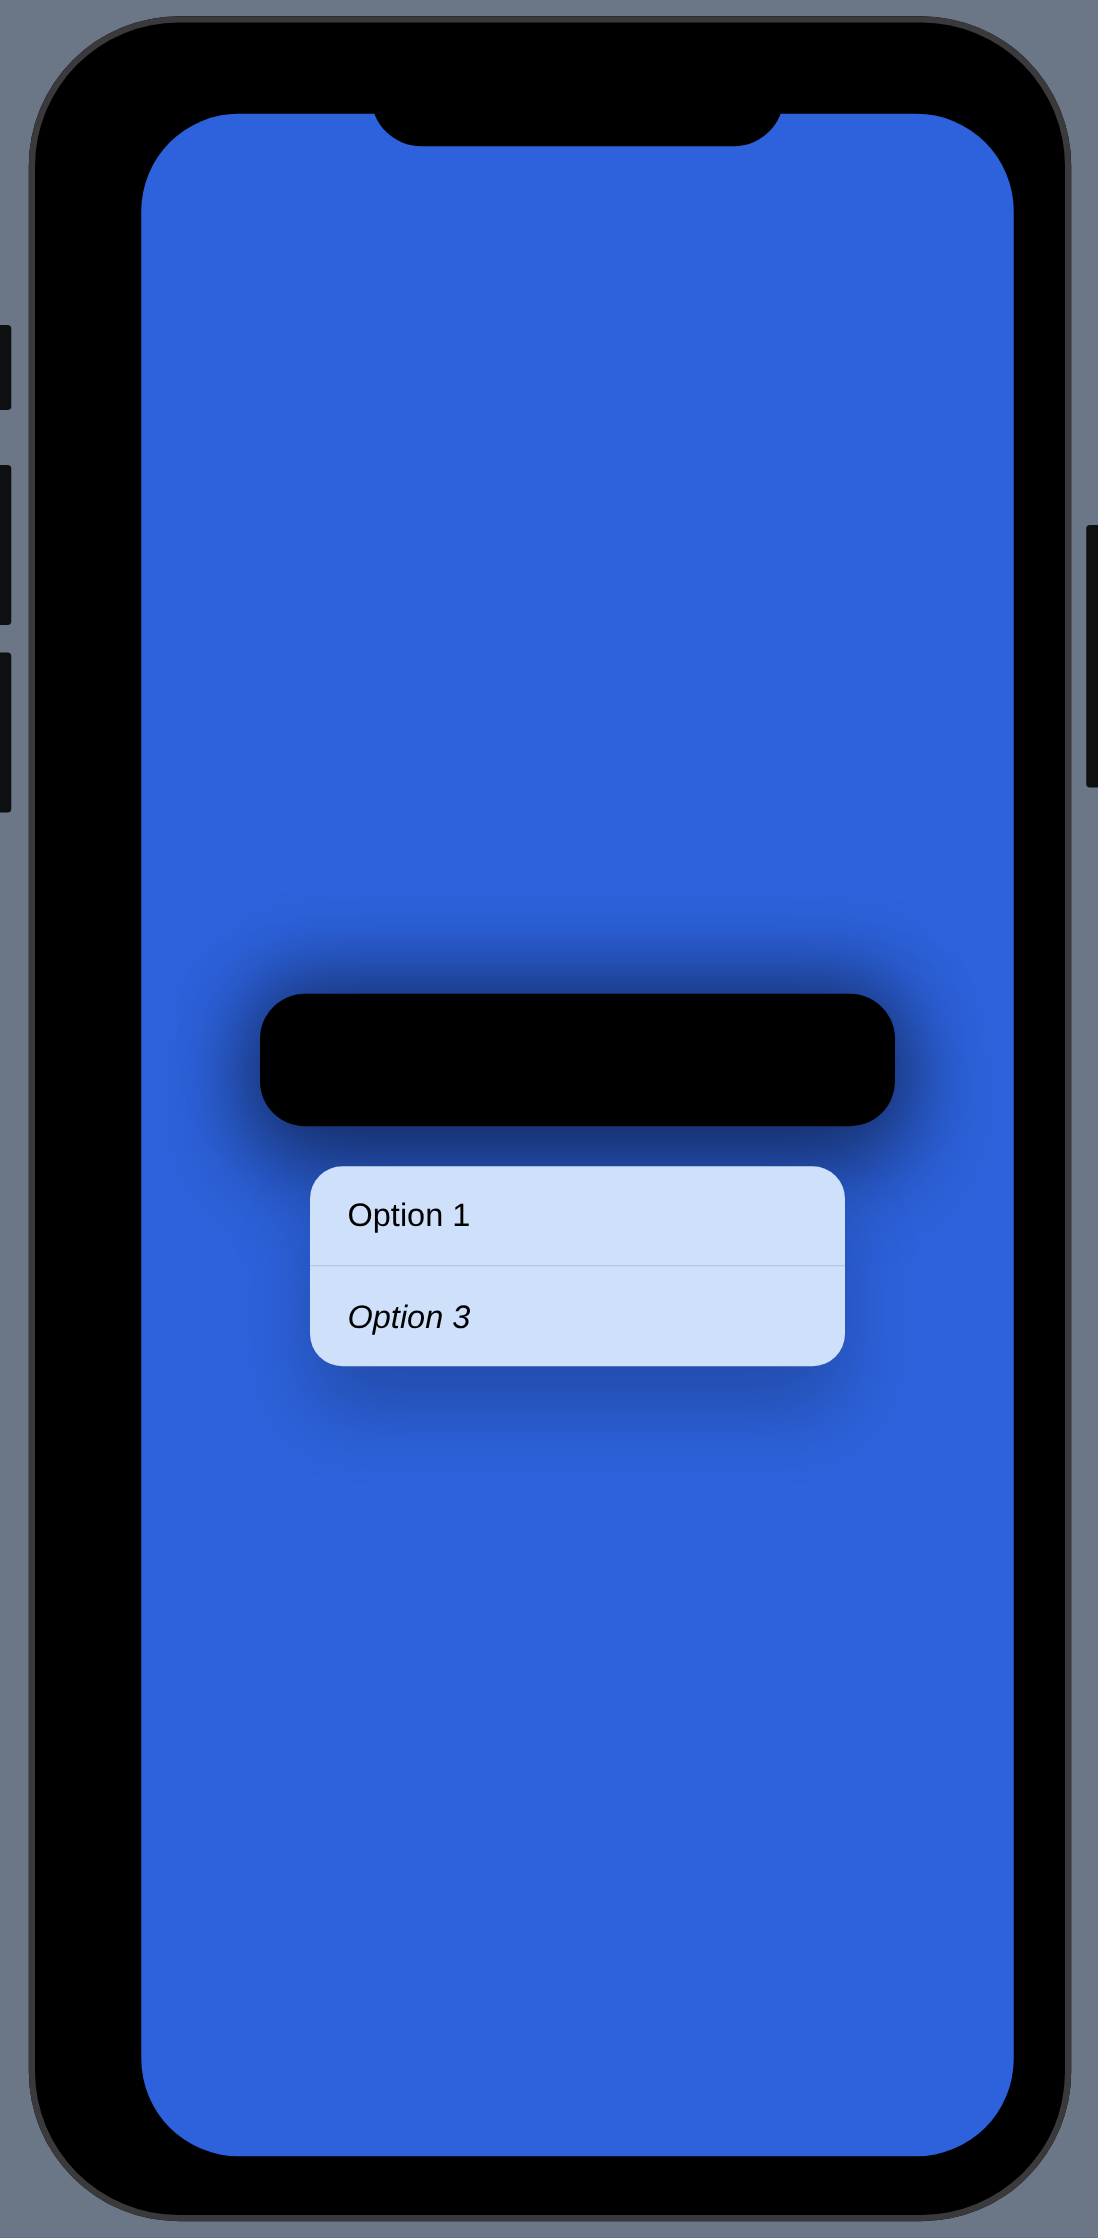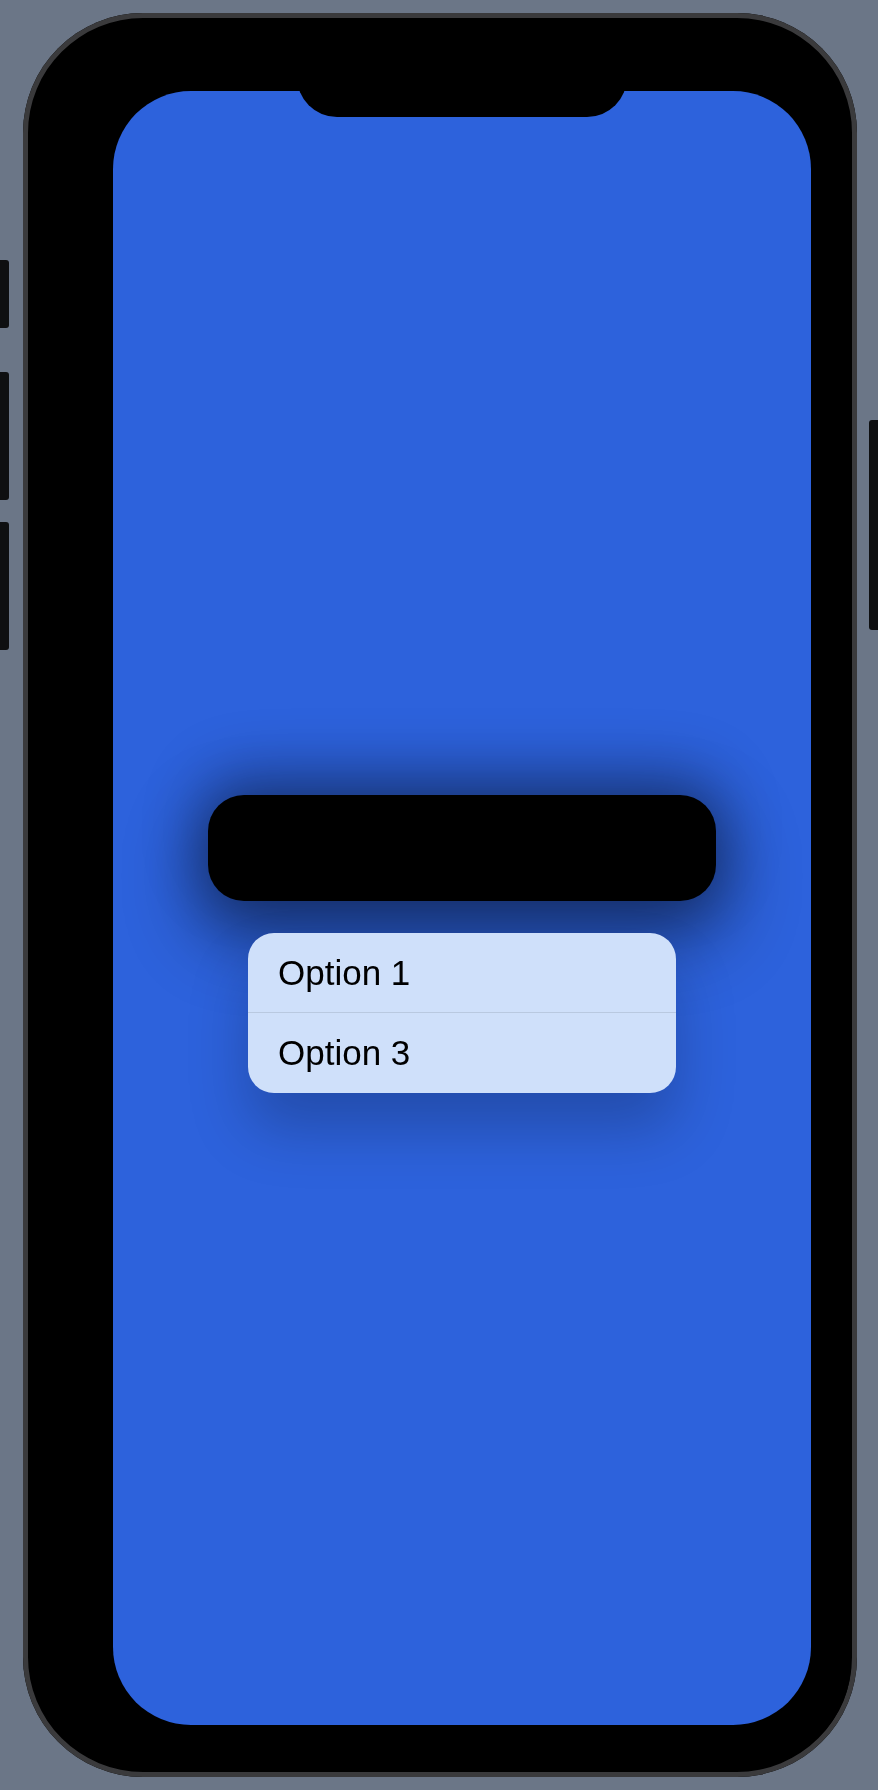--- a/index.html
+++ b/index.html
@@ -94,27 +94,28 @@
     background: #cfe0fa;
     border-radius: 26px;
     overflow: hidden;
     box-shadow: 0 36px 60px rgba(0,0,0,0.22);
   }
   .menu-item {
     height: 80px;
     display: flex;
     align-items: center;
     padding-left: 30px;
-    font-size: 35px;
+    font-size: 26px;
     color: #000;
     border-bottom: 1px solid rgba(0,0,0,0.10);
     box-sizing: border-box;
   }
   .menu-item:last-child {
     border-bottom: none;
+    font-style: italic;
   }
 </style>
 </head>
 <body>
 
 <div class="side-btn vol-up"></div>
 <div class="side-btn vol1"></div>
 <div class="side-btn vol2"></div>
 <div class="side-btn power"></div>
 

